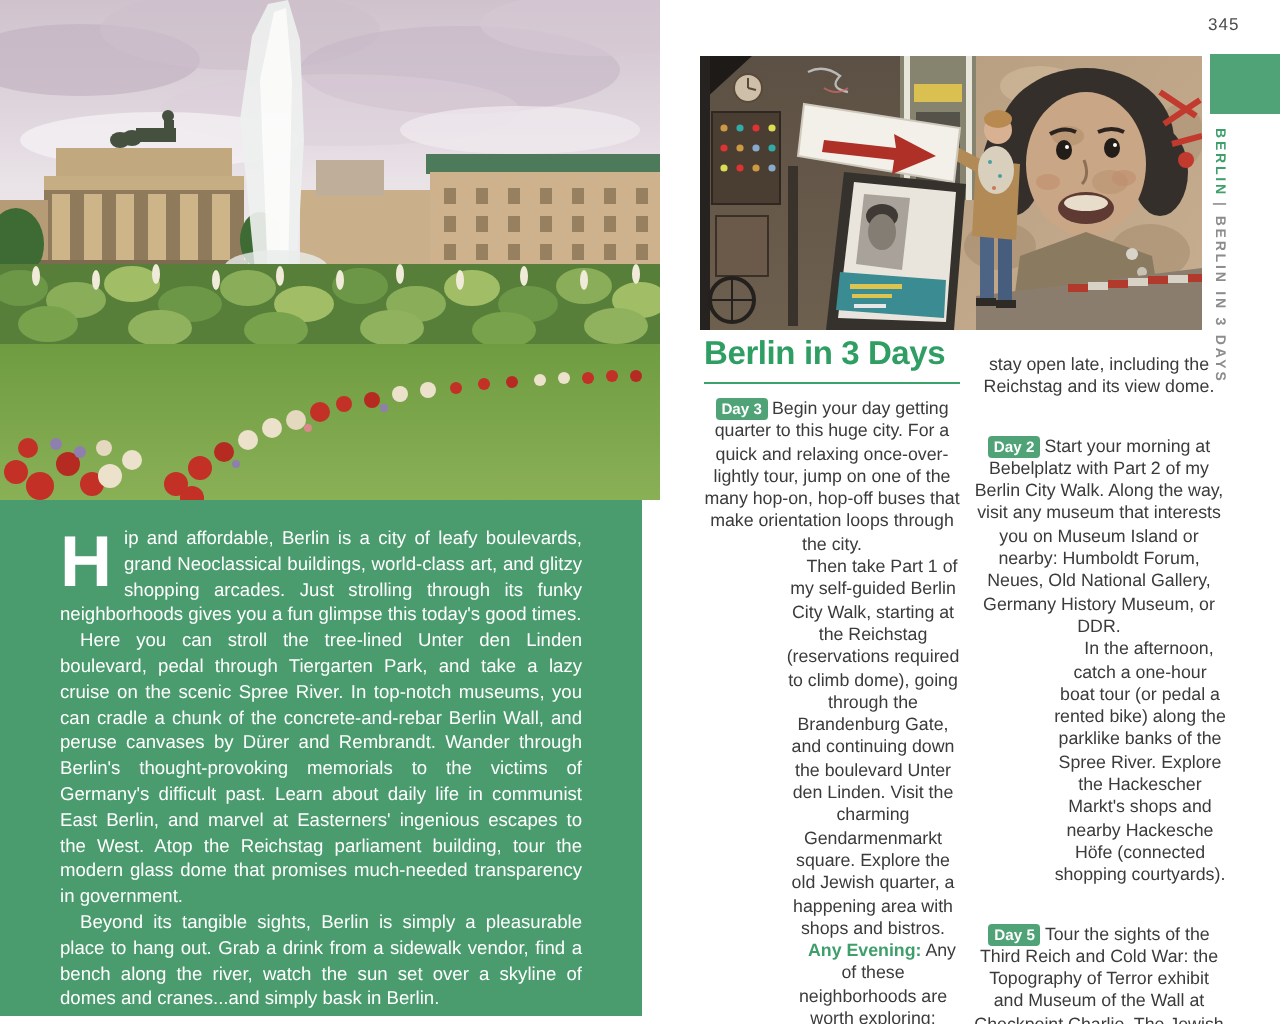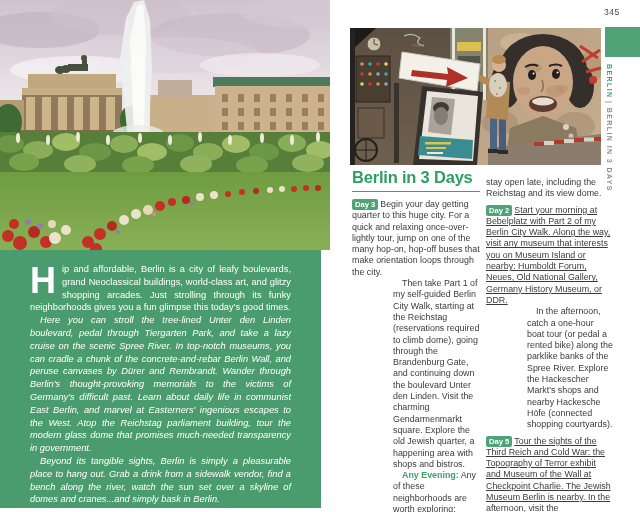--- a/index.html
+++ b/index.html
@@ -7,21 +7,21 @@
          font-family:"Liberation Sans",sans-serif;}
 
   
   .left-page{position:absolute;left:0;top:0;width:321px;height:508px;background:#4a9c6e;}
   .photo-left{position:absolute;left:0;top:0;width:330px;height:250px;}
   .photo-left svg{display:block;width:330px;height:250px;}
 
   .intro{position:absolute;left:30px;top:263px;width:261px;color:#ffffff;
          font-size:9.3px;line-height:12.8px;text-align:justify;}
   .intro p{margin:0;}
-  .intro p.ind{text-indent:10px;font-style:italic;}
+  .intro p.ind{text-indent:10px;}
   .dropcap{float:left;font-size:36px;line-height:33px;font-weight:bold;
            padding:1px 6px 0 0;color:#ffffff;}
 
   
   .page-num{position:absolute;left:604px;top:7px;width:30px;text-align:left;
             font-size:8.5px;letter-spacing:.5px;color:#4a4a4a;}
   .chapter-tab{position:absolute;left:605px;top:27px;width:35px;height:30px;background:#4fa377;}
   .vtab{position:absolute;left:606px;top:64px;height:160px;writing-mode:vertical-rl;
         white-space:nowrap;font-size:7px;font-weight:bold;letter-spacing:1.4px;}
   .vtab .chapter{color:#3f9f6a;}
@@ -31,23 +31,23 @@
   .photo-right{position:absolute;left:350px;top:28px;width:251px;height:137px;}
   .photo-right svg{display:block;width:251px;height:137px;}
 
   .itin-head{position:absolute;left:352px;top:168px;width:128px;color:#2f9e63;
              font-size:16.5px;font-weight:bold;letter-spacing:-.2px;
              padding-bottom:4px;border-bottom:1.5px solid #3aa36c;}
 
   .col{position:absolute;width:128px;font-size:8.9px;line-height:11.3px;color:#3b3b3b;}
   .col-mid{left:352px;top:199px;}
   .col-right{left:486px;top:177px;width:127px;}
-  .col p{margin:0;}
+  .col p{margin:0;text-align:center;}
   .col p.ind{text-indent:9px;margin-left:41px;}
-  .col p.daygap{margin-top:5px;text-decoration:underline;}
+  .col p.daygap{margin-top:18px;}
   .day-badge{display:inline-block;background:#4fa377;color:#fff;font-weight:bold;
              font-size:7.6px;line-height:9px;padding:1px 3px;border-radius:2px;
              margin-right:2px;}
   .evening-label{color:#3f9f6a;font-weight:bold;}
 </style>
 </head>
 <body>
 
 <div id="stage">
 

